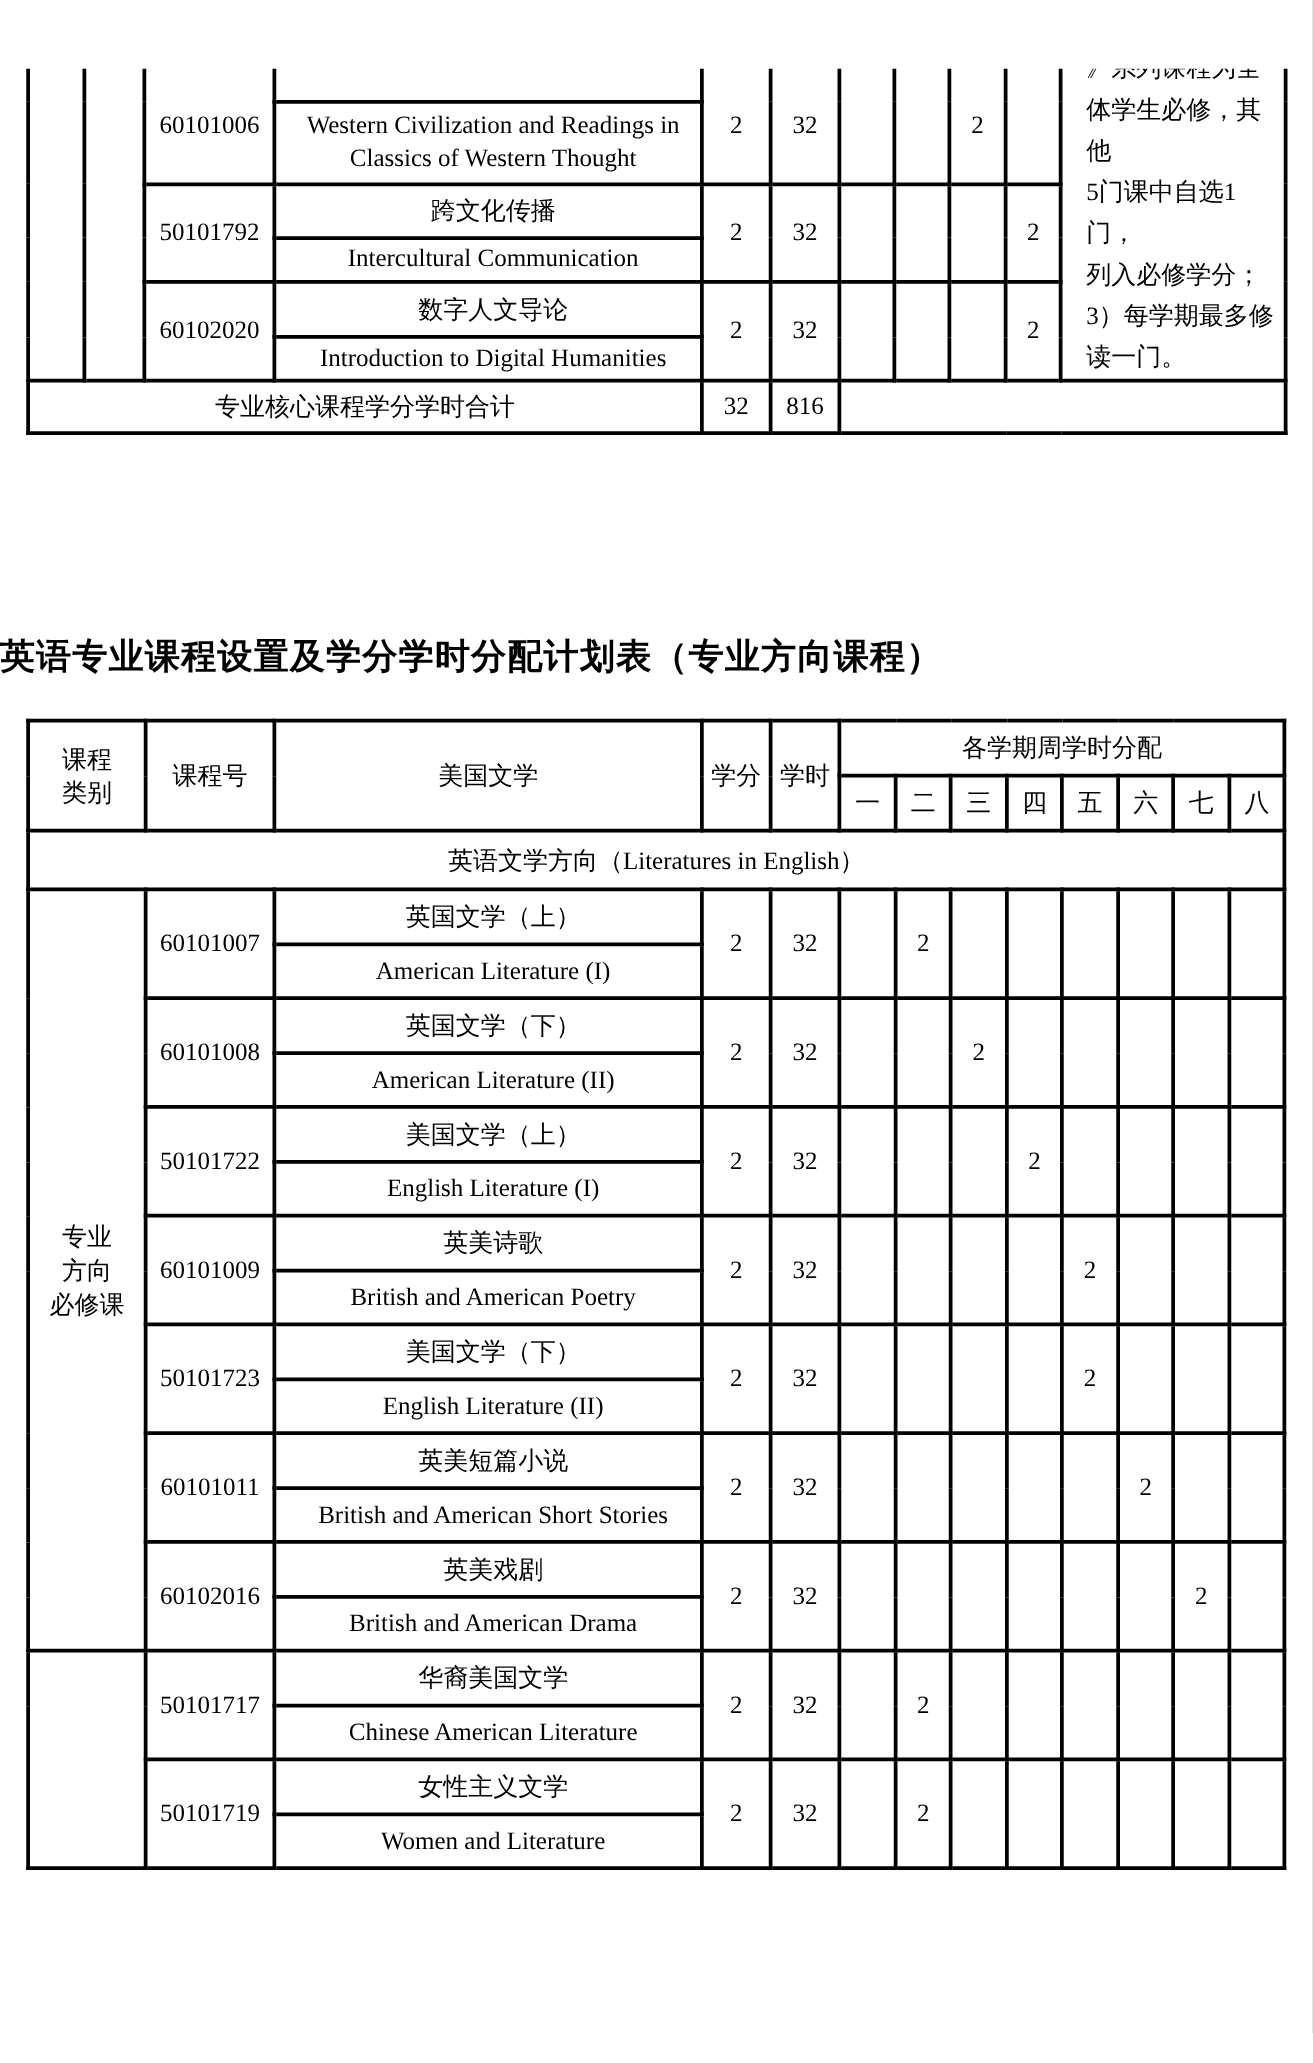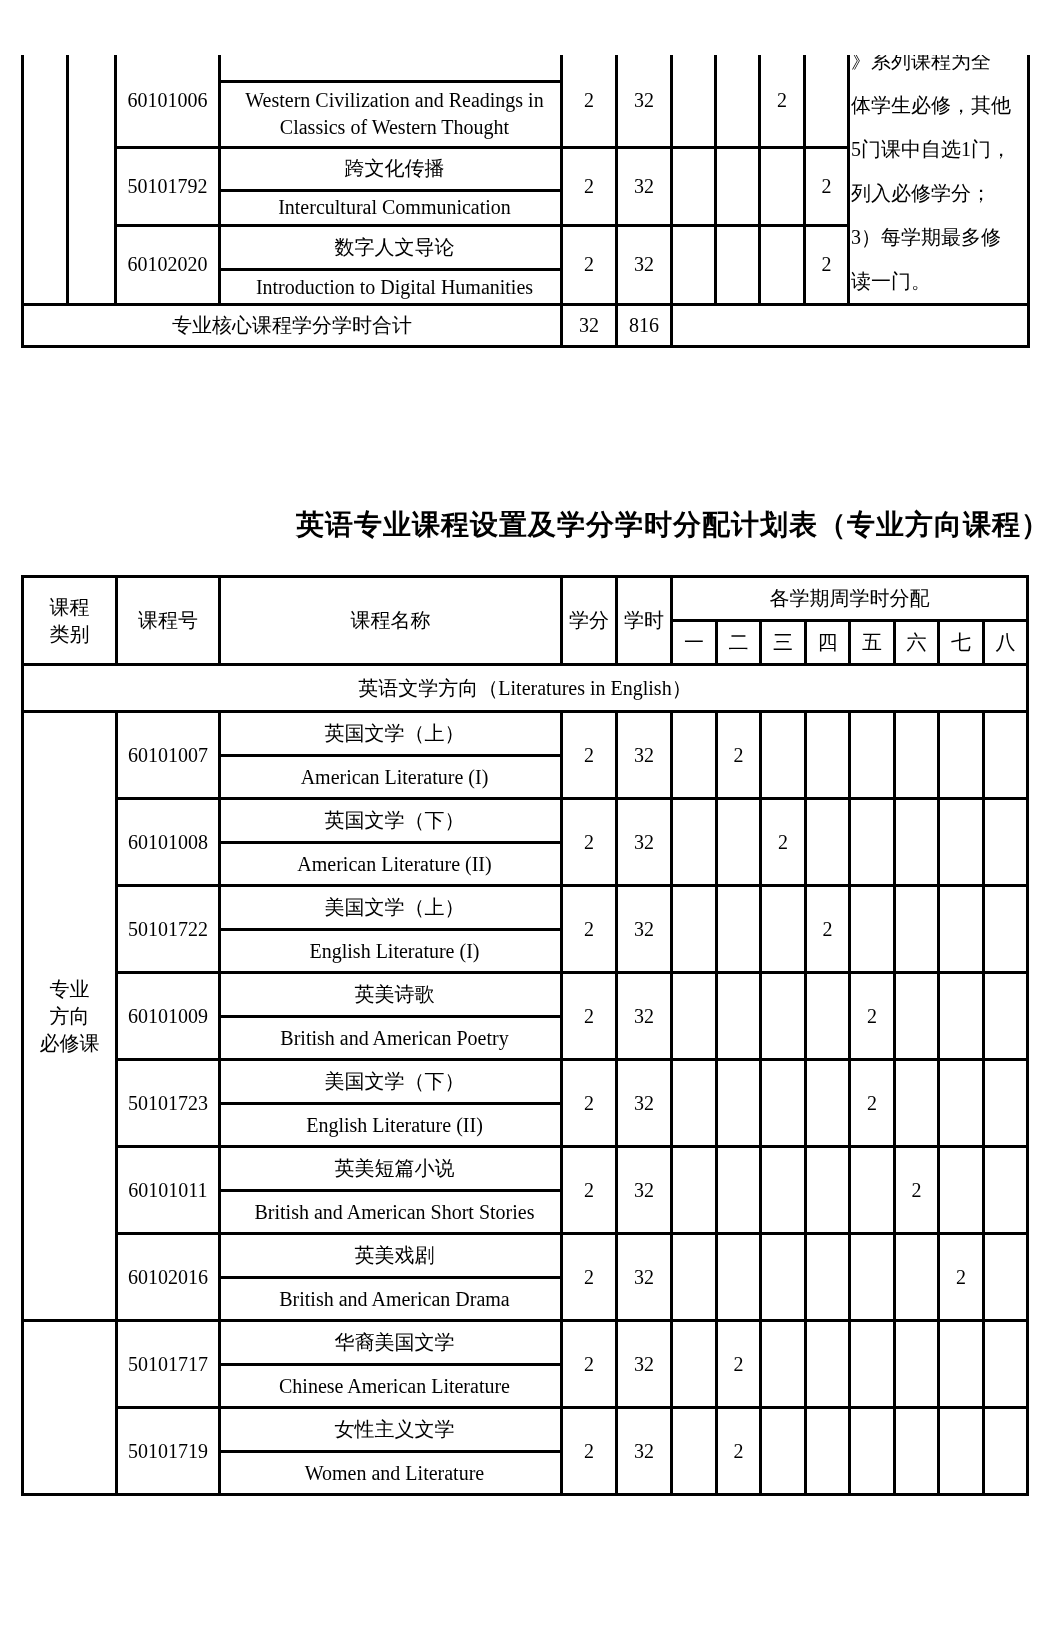--- a/index.html
+++ b/index.html
@@ -7,22 +7,22 @@
   .page { position:relative; width:1050px; height:1650px; background:#fff; color:#000; overflow:hidden; }
   table { border-collapse:collapse; table-layout:fixed; position:absolute; }
   td { border:3px solid #000; padding:0; overflow:hidden; font-size:20px; vertical-align:middle; }
   .noTop { border-top:none; }
   .c { text-align:center; }
   .l { text-align:center; padding-left:8px; }
   .b { font-weight:normal; }
   .pre { white-space:pre-line; }
   .en2 { line-height:27px; }
   .notesCell { vertical-align:top; }
-  .notes-inner { margin-top:-16px; line-height:44px; font-size:20px; padding-left:1px; white-space:pre-line; text-align:left; }
-  .title { position:absolute; top:506px; left:0; width:100%; text-align:right; font-size:28px; font-weight:bold; letter-spacing:1px; }
+  .notes-inner { margin-top:-16px; line-height:33px; font-size:20px; padding-left:19px; white-space:pre-line; text-align:left; }
+  .title { position:absolute; top:506px; left:0; width:100%; text-align:left; font-size:28px; font-weight:bold; letter-spacing:1px; }
   .pagenum { position:absolute; top:1608px; left:0; width:100%; text-align:center; font-size:21px; }
   .hdr { text-align:center; }
 </style>
 </head>
 <body>
 
 <div class="page">
 
   <table style="left:21px; top:55px; width:1006px;">
     <colgroup>
@@ -113,21 +113,21 @@
       <col style="width:45px">
         <col style="width:44px">
         <col style="width:45px">
         <col style="width:44px">
     </colgroup>
     <tbody>
         <tr style="height:44px">
       <td class="hdr pre" rowspan="2">课程
 类别</td>
       <td class="hdr" rowspan="2">课程号</td>
-      <td class="hdr" rowspan="2">课程名称</td>
+      <td class="hdr" rowspan="2">美国文学</td>
       <td class="hdr" rowspan="2">学分</td>
       <td class="hdr" rowspan="2">学时</td>
       <td class="hdr" colspan="8">各学期周学时分配</td>
     </tr>
     <tr style="height:44px">
       <td class="hdr">一</td>
       <td class="hdr">二</td>
       <td class="hdr">三</td>
       <td class="hdr">四</td>
       <td class="hdr">五</td>

